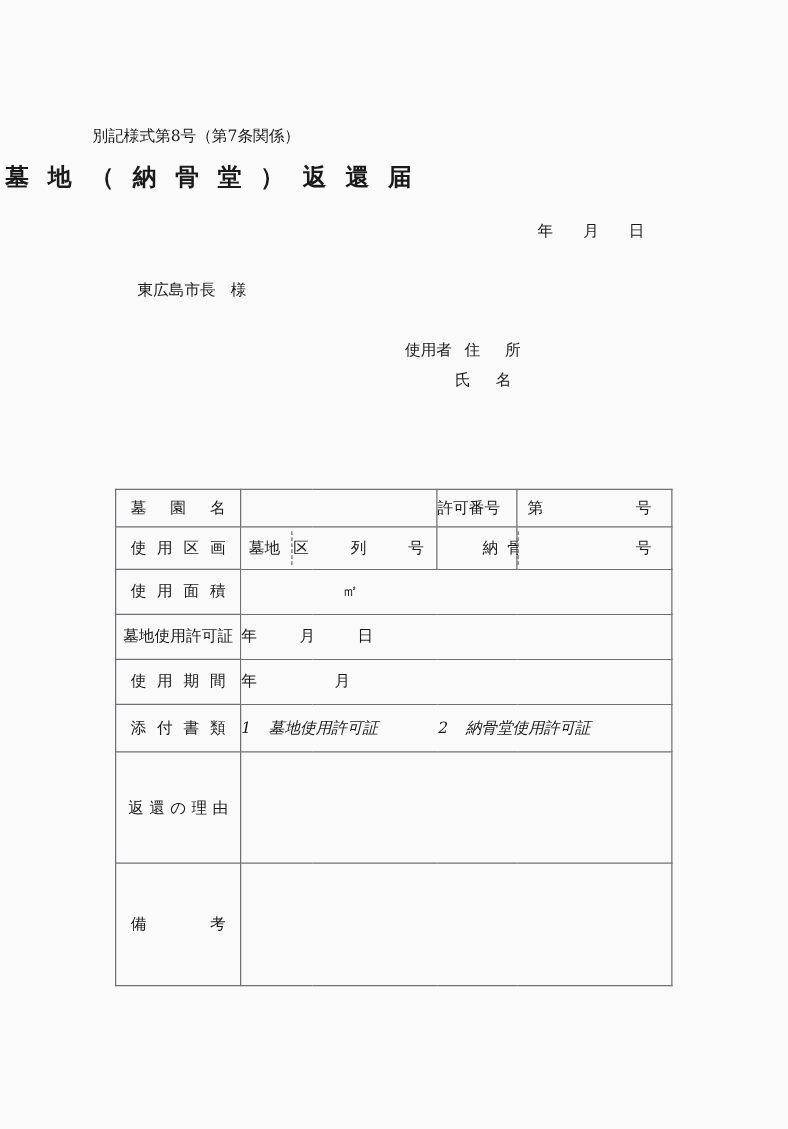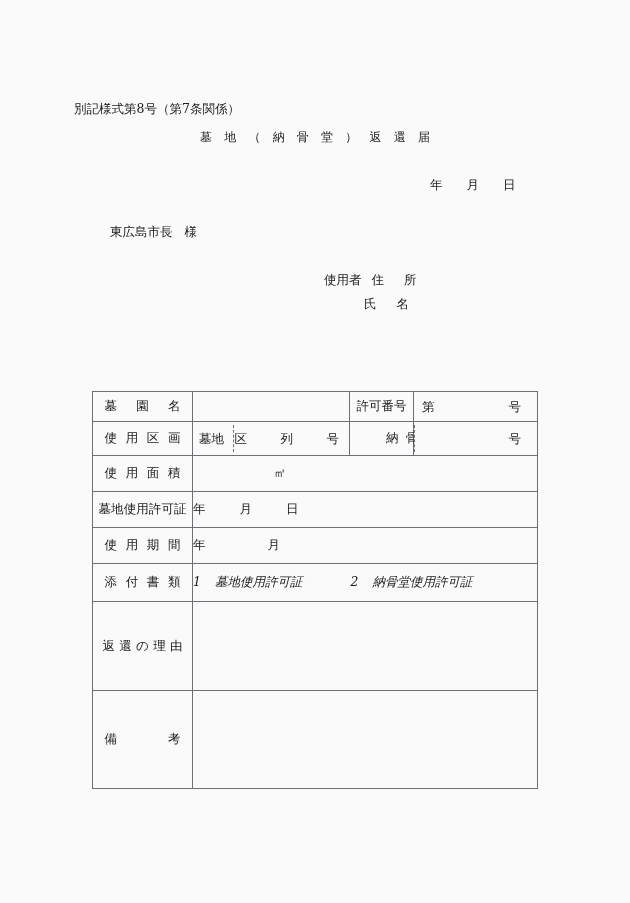--- a/index.html
+++ b/index.html
@@ -32,25 +32,25 @@
     font-size: 12.5px;
     line-height: 16px;
     white-space: nowrap;
   }
 
   .doc-title {
     position: absolute;
     left: 0;
     top: 129px;
     width: 630px;
-    text-align: center;
-    font-size: 12px;
+    font-size: 19px;
     letter-spacing: 4.2px;
     text-indent: 4.2px;
     white-space: nowrap;
+    font-weight: bold;
   }
 
   .date-line {
     position: absolute;
     left: 430px;
     top: 177px;
     font-size: 12.5px;
     letter-spacing: 0;
     white-space: nowrap;
   }
@@ -134,21 +134,20 @@
   .r-h36 { height: 36px; }
   .r-h38 { height: 38px; }
   .r-h89 { height: 89px; }
   .r-h98 { height: 98px; }
 
   .cell-pad { padding: 0 8px; }
 
   
   .permit-lbl {
     width: 64px;
-    text-align: center;
     white-space: nowrap;
   }
   .permit-val {
     width: 124px;
     position: relative;
     white-space: nowrap;
   }
   .permit-val .dai { position: absolute; left: 8px; top: 50%; transform: translateY(-50%); }
   .permit-val .gou { position: absolute; right: 16px; top: 50%; transform: translateY(-50%); }
 

